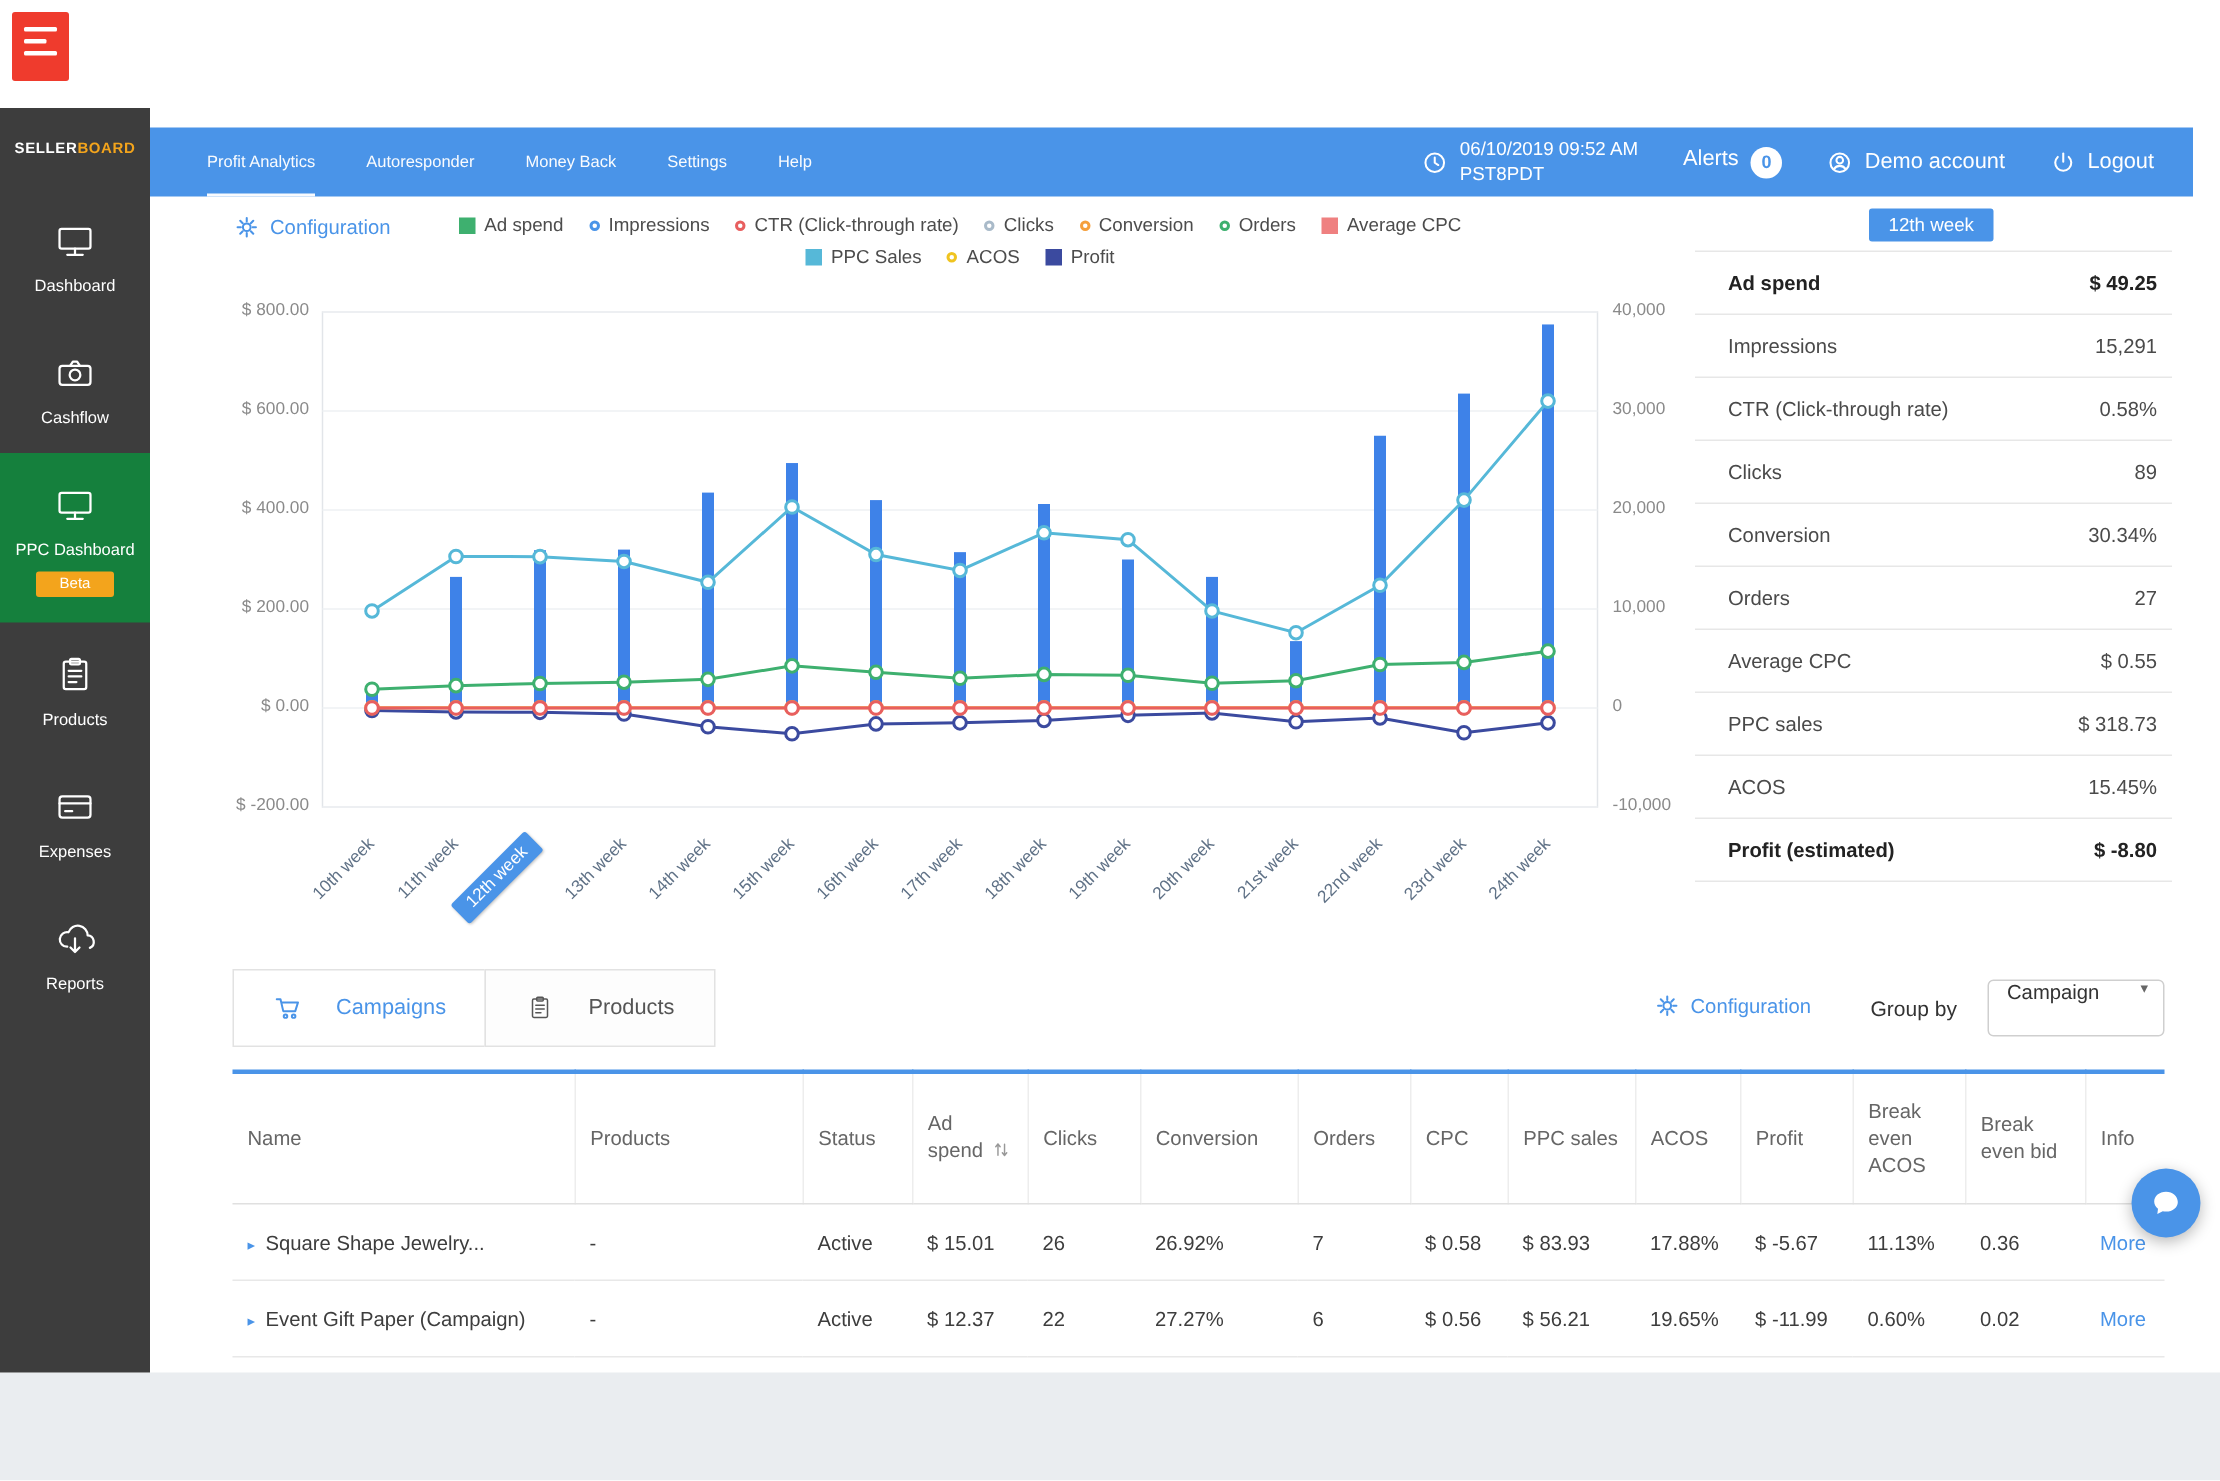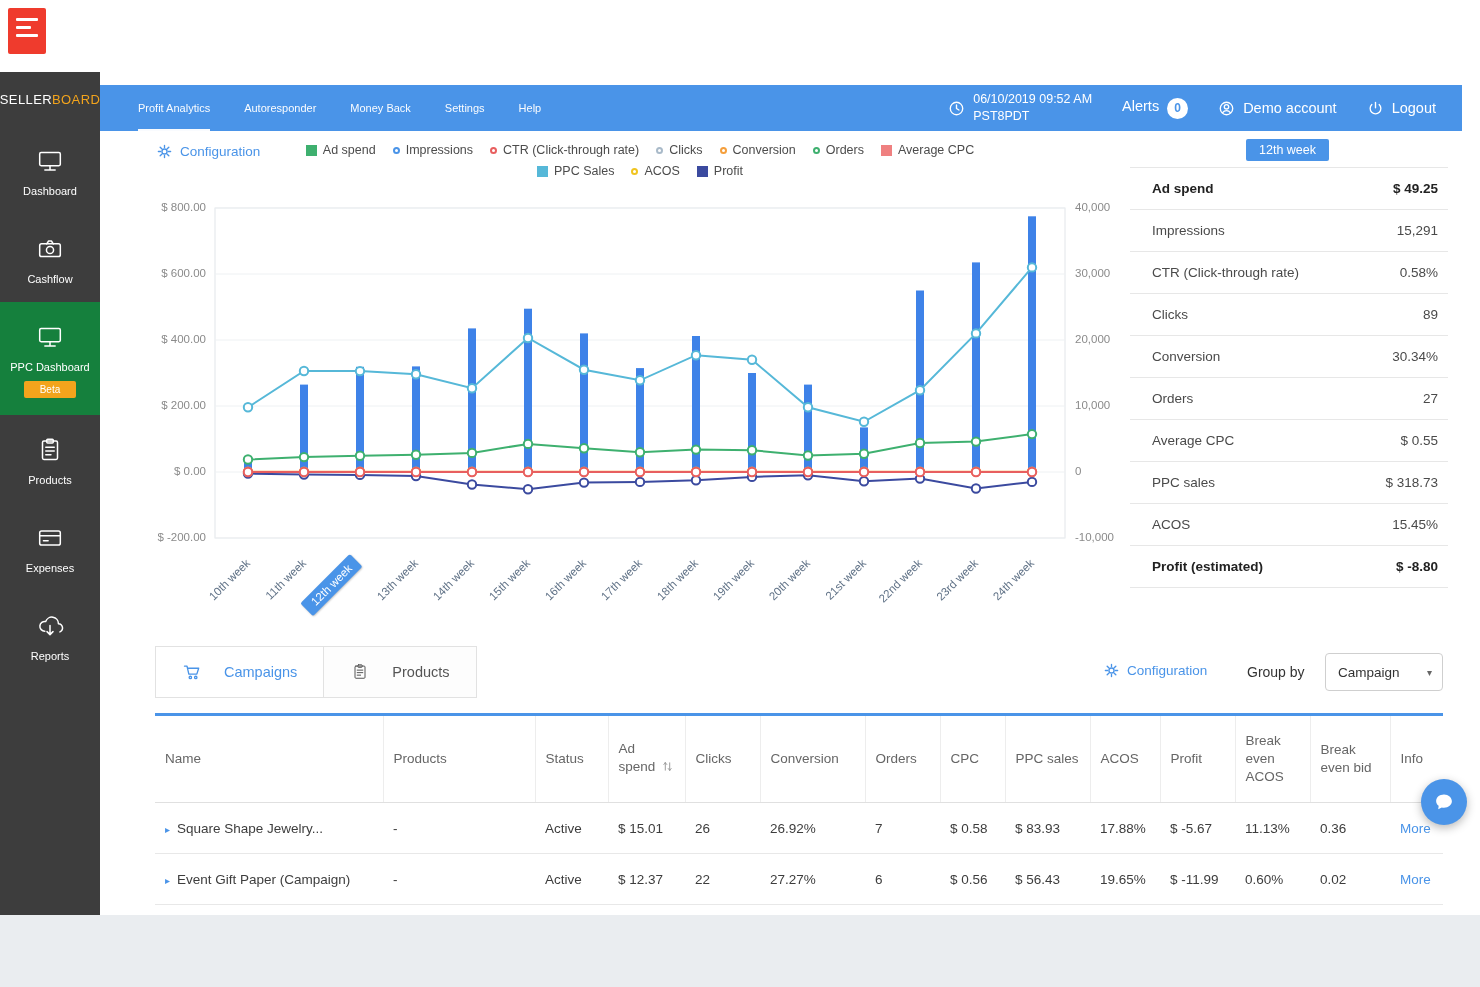--- a/index.html
+++ b/index.html
@@ -4,21 +4,21 @@
 <style>
 *{margin:0;padding:0;box-sizing:border-box}
 html,body{width:1480px;height:987px}
 body{background:#fff;font-family:"Liberation Sans","DejaVu Sans",sans-serif;position:relative;overflow:hidden}
 .page{position:absolute;left:0;top:0;width:1480px;height:987px;background:#fff}
 .mini-logo{position:absolute;left:8px;top:8px;width:38px;height:46px;background:#ef3b2d;border-radius:2px;padding:10px 8px;display:flex;flex-direction:column;gap:5px}
 .mini-logo i{display:block;height:3px;background:#fff;border-radius:1px}
 .mini-logo i:nth-child(1){width:22px}.mini-logo i:nth-child(2){width:15px}.mini-logo i:nth-child(3){width:22px}
 .app{position:absolute;left:0;top:72px;width:1462px;height:843px;background:#fff}
 .sidebar{position:absolute;left:0;top:0;width:100px;height:843px;background:#3d3d3d;z-index:3}
-.brand{height:54px;display:flex;align-items:center;justify-content:center;font-size:13px;font-weight:400;letter-spacing:.4px;color:#fff;cursor:pointer}
+.brand{height:54px;display:flex;align-items:center;justify-content:center;font-size:10px;font-weight:700;letter-spacing:.4px;color:#fff;cursor:pointer}
 .brand .orange{color:#f3a41c}
 .side-item{padding:20px 4px 17px;text-align:center;cursor:pointer}
 .side-item.active{background:#15803d}
 .side-ic{width:30px;height:30px;display:block;margin:0 auto;color:#fff}
 .side-ic svg{width:30px;height:30px;fill:none;stroke:#fff;stroke-width:1.6;stroke-linecap:round;stroke-linejoin:round}
 .side-lbl{font-size:11px;color:#fff;margin-top:9px}
 .beta{display:inline-block;background:#f3a41c;color:#fff;font-size:10px;padding:3px 16px;border-radius:2px;margin-top:8px}
 .topnav{position:absolute;left:100px;top:13px;width:1362px;height:46px;background:#4a94e8;display:flex;align-items:center;color:#fff;padding:0 26px 0 38px;z-index:2}
 .nav-menu{display:flex;gap:34px;align-items:center;height:100%}
 .nav-link{font-size:11px;color:#fff;opacity:.97;cursor:pointer;height:100%;display:flex;align-items:center;border-bottom:2px solid transparent;padding-top:2px;white-space:nowrap}
@@ -44,21 +44,21 @@
 .summary{position:absolute;left:1030px;top:36px;width:318px;border-top:1px solid #e7e7e7}
 .sum-row{height:42px;display:flex;align-items:center;justify-content:space-between;border-bottom:1px solid #e7e7e7;padding:0 10px 0 22px;font-size:13.5px;color:#4a4a4a}
 .sum-row.bold{font-weight:700;color:#222}
 .tabs{position:absolute;left:55px;top:515px;display:flex}
 .tab{height:52px;display:flex;align-items:center;gap:22px;padding:0 26px;border:1px solid #e2e2e2;font-size:14.5px;cursor:pointer;background:#fdfdfd;color:#555}
 .tab+.tab{margin-left:-1px}
 .tab.active{color:#4a94e8;background:#fff}
 .ic20{width:20px;height:20px;display:inline-block;flex:none}
 .ic20 svg{width:20px;height:20px}
 .groupby-label{position:absolute;left:1147px;top:533px;font-size:14px;color:#333}
-.select{position:absolute;left:1225px;top:522px;width:118px;height:38px;border:1px solid #cfcfcf;border-radius:4px;display:flex;align-items:center;justify-content:space-between;padding:0 10px 0 12px;font-size:13.5px;color:#333;cursor:pointer;background:#fff}
+.select{position:absolute;left:1225px;top:522px;width:118px;height:38px;border:1px solid #cfcfcf;border-radius:4px;display:flex;justify-content:space-between;padding:0 10px 0 12px;font-size:13.5px;color:#333;cursor:pointer;background:#fff}
 .caret{font-size:10px;color:#666}
 .tblwrap{position:absolute;left:55px;top:582px;width:1288px}
 table.tbl{border-collapse:collapse;table-layout:fixed;width:1288px;border-top:3px solid #4a94e8;font-size:13.5px;color:#3d3d3d}
 .tbl th{font-weight:400;color:#666;text-align:left;padding:10px 10px;border-bottom:1px solid #e0e0e0;border-right:1px solid #ededed;height:88px;vertical-align:middle;font-size:13.5px;line-height:1.35}
 .tbl th:last-child{border-right:none}
 .tbl td{padding:0 10px;height:51px;border-bottom:1px solid #e8e8e8;vertical-align:middle;white-space:nowrap;overflow:hidden}
 .tri{color:#4a94e8;font-size:10px;margin-right:7px;cursor:pointer}
 a.more{color:#4a94e8;cursor:pointer;text-decoration:none}
 .sort-ic{display:inline-block;vertical-align:-2px;margin-left:6px}
 .chat-btn{position:absolute;left:1421px;top:779px;width:46px;height:46px;border-radius:50%;background:#4a94e8;display:flex;align-items:center;justify-content:center;box-shadow:0 3px 10px rgba(0,0,0,.28);cursor:pointer;z-index:5}
@@ -496,21 +496,21 @@
               </tr>
               <tr>
                 <td><span class="tri">▸</span><span>Event Gift Paper (Campaign)</span></td>
                 <td><span>-</span></td>
                 <td><span>Active</span></td>
                 <td><span>$ 12.37</span></td>
                 <td><span>22</span></td>
                 <td><span>27.27%</span></td>
                 <td><span>6</span></td>
                 <td><span>$ 0.56</span></td>
-                <td><span>$ 56.43</span></td>
+                <td><span>$ 56.21</span></td>
                 <td><span>19.65%</span></td>
                 <td><span>$ -11.99</span></td>
                 <td><span>0.60%</span></td>
                 <td><span>0.02</span></td>
                 <td><a class="more">More</a></td>
               </tr>
             </tbody>
           </table>
       </div>
 

